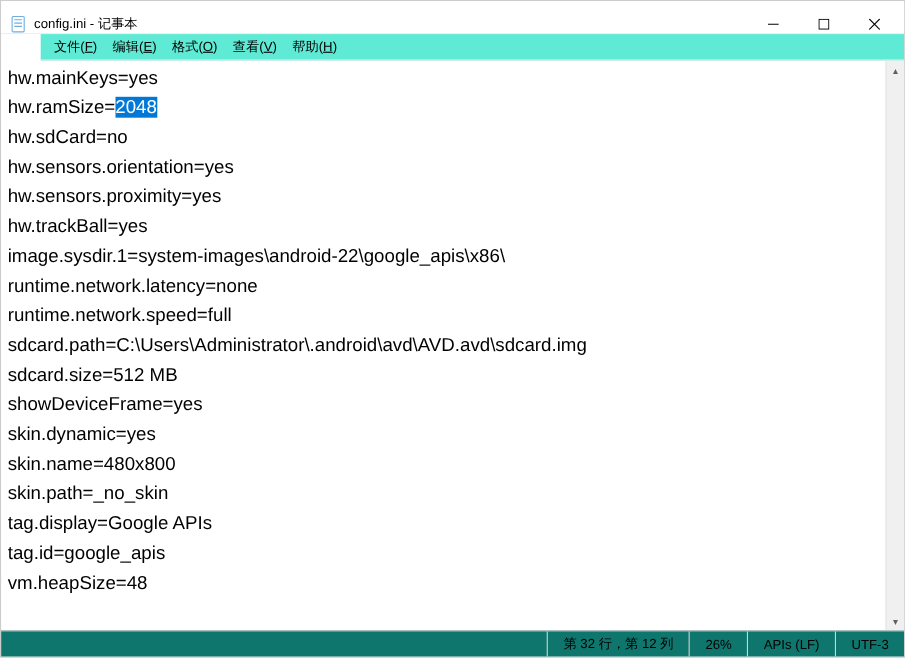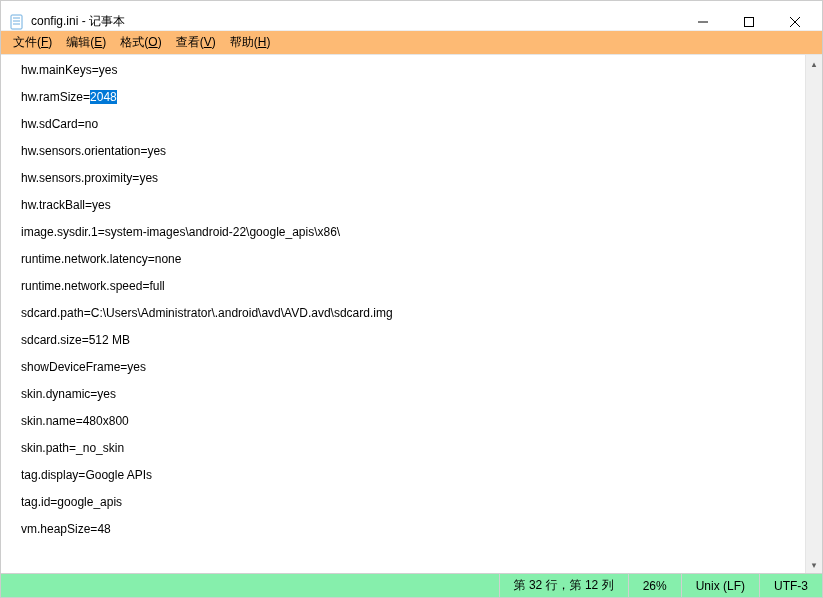--- a/index.html
+++ b/index.html
@@ -47,40 +47,41 @@
       justify-content: center;
       cursor: pointer;
     }
     .menubar {
       height: 24px;
       display: flex;
       align-items: center;
       padding: 0 8px;
       gap: 6px;
       font-size: 12px;
-      background: #fdba74;
+      background: #5eead4;
       border-bottom: 1px solid #e5e5e5;
+      margin-left: 36px;
     }
     .menu-item {
       padding: 2px 4px;
       cursor: pointer;
       color: #000;
     }
     .menu-item .mnemonic { text-decoration: underline; }
     .editor {
       flex: 1;
       position: relative;
       display: flex;
       overflow: hidden;
     }
     .editor-content {
       flex: 1;
-      padding: 2px 20px;
+      padding: 2px 6px;
       font-family: "Microsoft YaHei", "Segoe UI", Tahoma, sans-serif;
-      font-size: 12px;
+      font-size: 17px;
       line-height: 27px;
       color: #000;
       white-space: pre-wrap;
       overflow-y: auto;
       overflow-x: hidden;
     }
     .editor-content .sel {
       background: #0078d7;
       color: #fff;
     }
@@ -101,21 +102,21 @@
       cursor: pointer;
       color: #606060;
       font-size: 9px;
     }
     .vscroll .track { flex: 1; position: relative; }
     .statusbar {
       height: 24px;
       display: flex;
       align-items: stretch;
       border-top: 1px solid #d0d0d0;
-      background: #86efac;
+      background: #0f766e;
       font-size: 12px;
       color: #000;
     }
     .status-cell {
       border-left: 1px solid #d0d0d0;
       padding: 0 14px;
       display: flex;
       align-items: center;
       white-space: nowrap;
     }
@@ -185,15 +186,15 @@
     <div class="arrow-up">▴</div>
     <div class="track"></div>
     <div class="arrow-down">▾</div>
   </div>
 </div>
 
 <div class="statusbar">
   <div class="spacer"></div>
   <div class="status-cell">第 32 行，第 12 列</div>
   <div class="status-cell">26%</div>
-  <div class="status-cell">Unix (LF)</div>
+  <div class="status-cell">APIs (LF)</div>
   <div class="status-cell">UTF-3</div>
 </div>
 
 </body></html>

